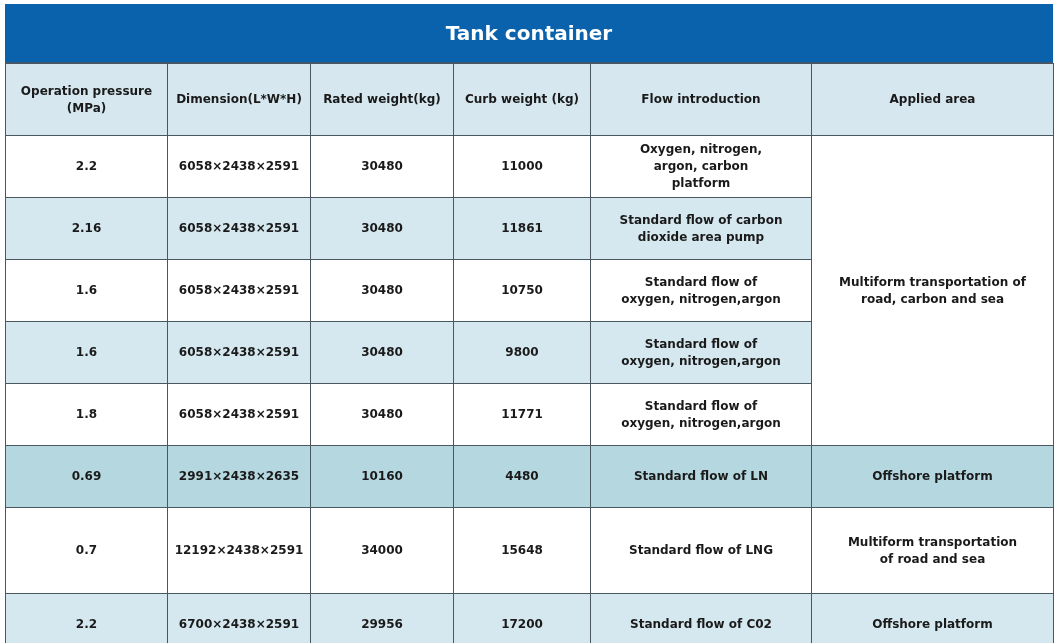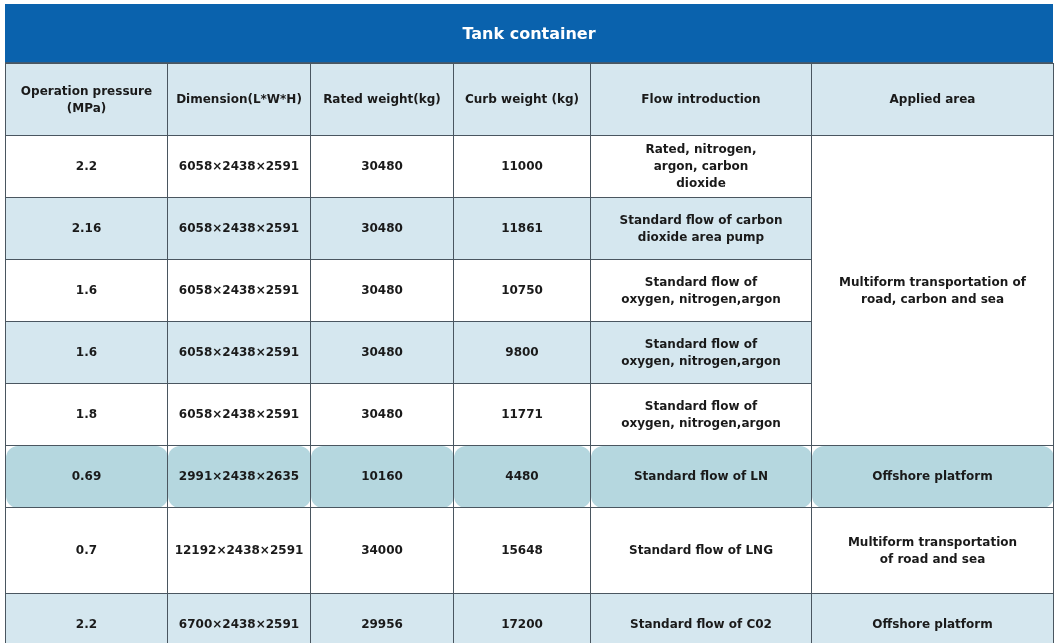--- a/index.html
+++ b/index.html
@@ -17,21 +17,21 @@
       top: 4px;
       width: 1048px;
     }
     .title-bar {
       height: 58px;
       background: #0a62ad;
       color: #ffffff;
       display: flex;
       align-items: center;
       justify-content: center;
-      font-size: 16px;
+      font-size: 20px;
       font-weight: bold;
       border-bottom: 1px solid #3f5a72;
     }
     table {
       border-collapse: collapse;
       width: 1048px;
       table-layout: fixed;
     }
     td, th {
       border: 1.5px solid #4a5660;
@@ -45,21 +45,21 @@
     }
     th {
       background: #d6e7ef;
       height: 71px;
     }
     td {
       height: 61px;
     }
     tr.light td { background: #ffffff; }
     tr.blue td { background: #d5e7ef; }
-    tr.teal td { background: #b5d7df; border-radius: 12px; }
+    tr.teal td { background: #b5d7df; }
     td.merged { background: #ffffff !important; }
   </style>
 </head>
 <body>
 
 <div class="wrap">
   <div class="title-bar">Tank container</div>
   <table>
     <colgroup>
       <col style="width:162px">
@@ -78,21 +78,21 @@
         <th>Flow introduction</th>
         <th>Applied area</th>
       </tr>
     </thead>
     <tbody>
       <tr class="light">
         <td>2.2</td>
         <td>6058×2438×2591</td>
         <td>30480</td>
         <td>11000</td>
-        <td style="padding:0 40px">Rated, nitrogen, argon, carbon dioxide</td>
+        <td style="padding:0 40px">Oxygen, nitrogen, argon, carbon platform</td>
         <td class="merged" rowspan="5" style="padding:0 18px">Multiform transportation of road, carbon and sea</td>
       </tr>
       <tr class="blue">
         <td>2.16</td>
         <td>6058×2438×2591</td>
         <td>30480</td>
         <td>11861</td>
         <td>Standard flow of carbon dioxide area pump</td>
       </tr>
       <tr class="light">

